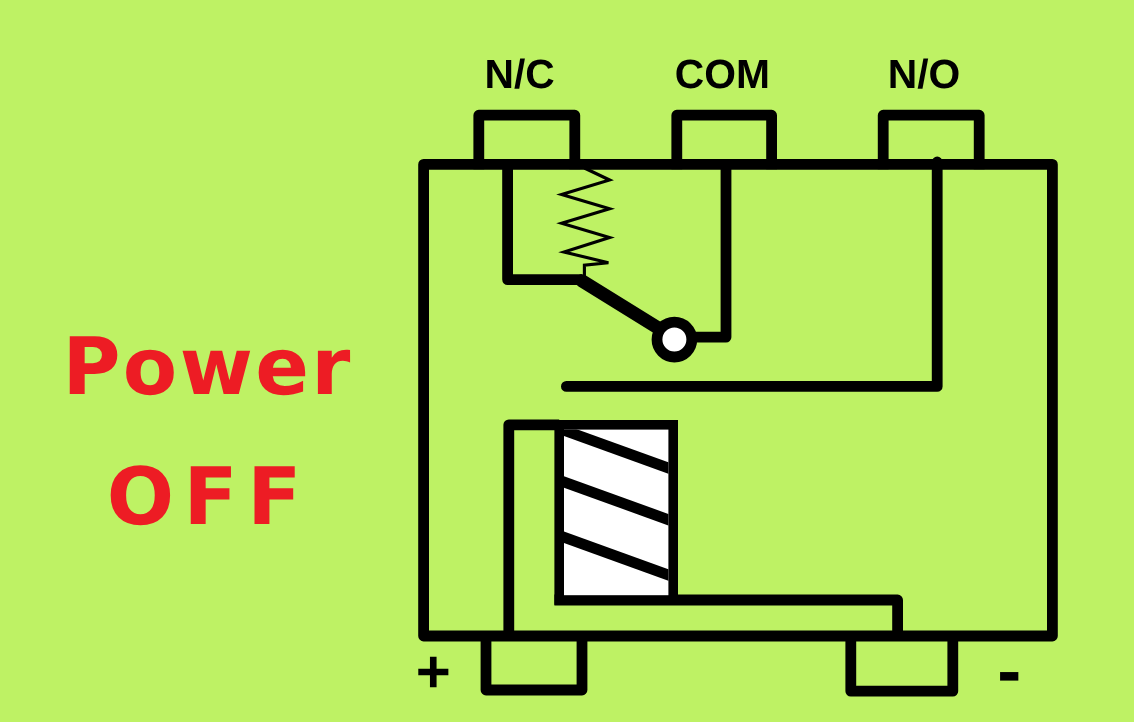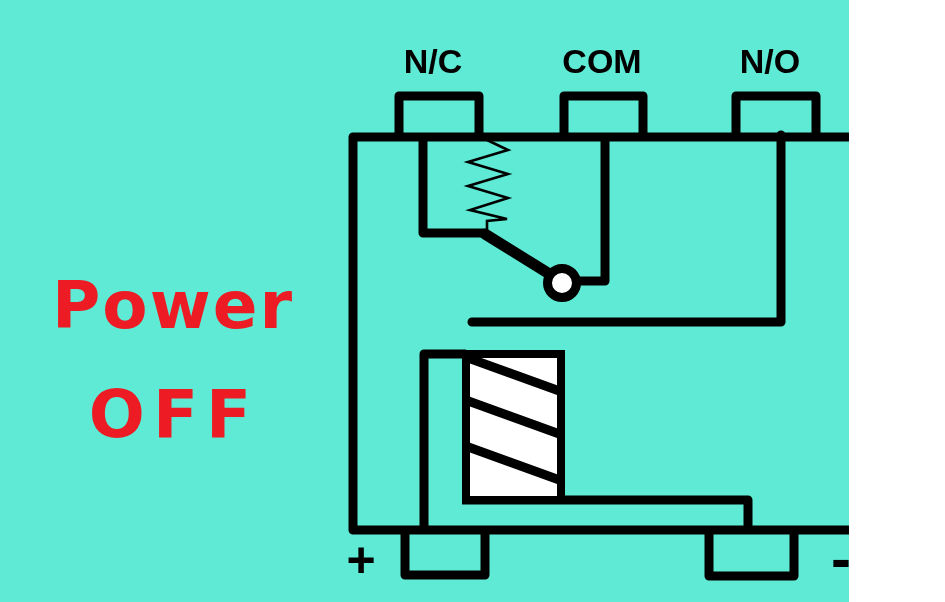--- a/index.html
+++ b/index.html
@@ -2,23 +2,23 @@
 <html><head>
 <meta charset="utf-8">
 <style>
   html, body {
     margin: 0;
     padding: 0;
     background: #ffffff;
   }
   .stage {
     position: relative;
-    width: 849px;
+    width: 945px;
     height: 602px;
-    background: #5eead4;
+    background: #bef264;
     overflow: hidden;
   }
   svg { display: block; }
   .wire {
     fill: none;
     stroke: #000000;
     stroke-width: 9;
     stroke-linejoin: round;
   }
   .wire-butt { stroke-linecap: butt; }

